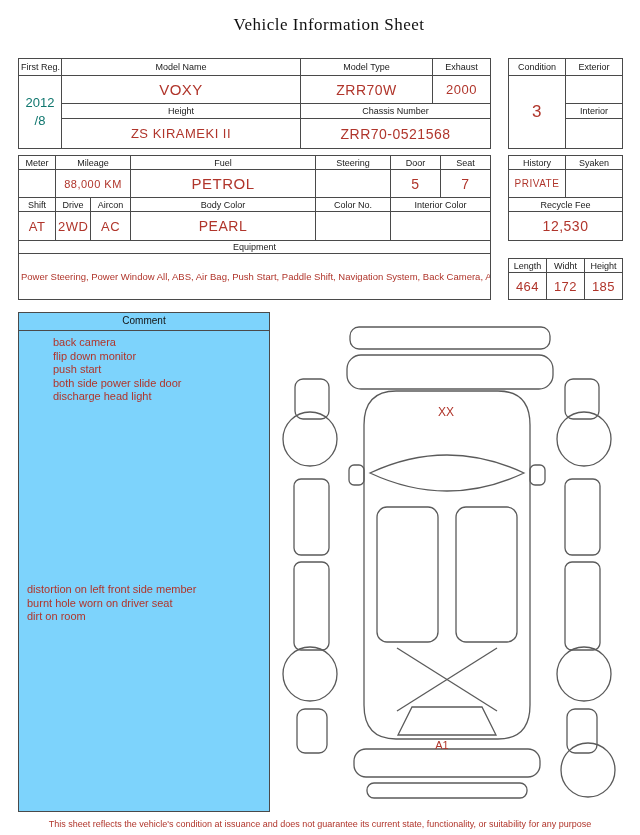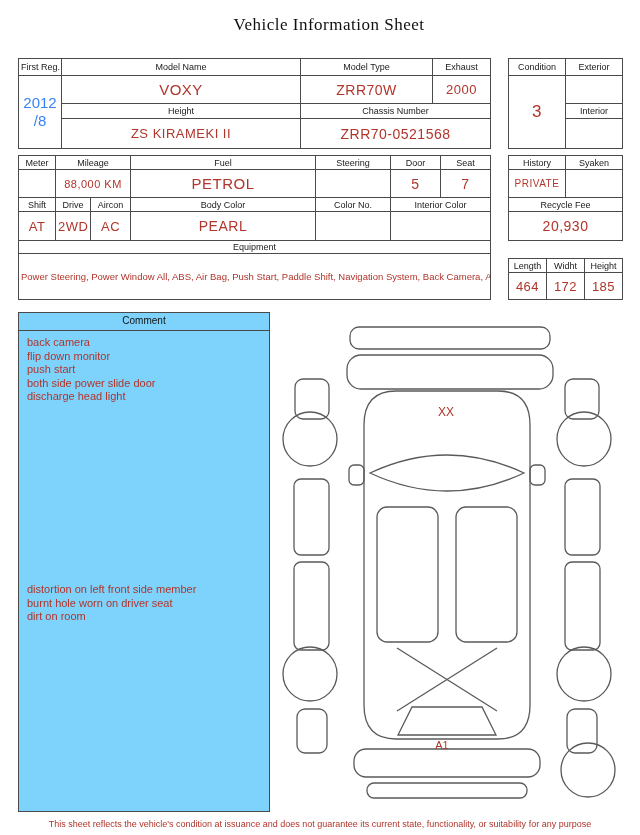--- a/index.html
+++ b/index.html
@@ -4,27 +4,27 @@
 <style>
   html,body{margin:0;padding:0;background:#fff;}
   #page{position:relative;width:640px;height:835px;background:#fff;font-family:"Liberation Sans",sans-serif;overflow:hidden;}
   .title{position:absolute;top:15px;left:0;width:100%;text-align:center;font-family:"Liberation Serif",serif;font-size:17px;color:#101010;letter-spacing:.5px;margin-left:9px;}
   table.sheet{position:absolute;border-collapse:collapse;table-layout:fixed;}
   table.sheet td{border:1px solid #4a4a4a;overflow:hidden;white-space:nowrap;padding:0 2px;vertical-align:middle;text-align:center;background:#fff;}
   .lbl{font-size:9px;color:#1a1a1a;}
   .val{color:#b0352b;letter-spacing:.5px;}
   .fs10{font-size:10px;} .fs11{font-size:11px;margin-top:24px;} .fs13{font-size:13px;}
   .fs14{font-size:14px;} .fs15{font-size:15px;} .fs17{font-size:17px;}
-  .firstreg{font-size:15px;color:#3b82f6;text-align:left;vertical-align:top;padding:3px 3px;line-height:18px;}
+  .firstreg{font-size:13px;color:#0f766e;text-align:left;vertical-align:top;padding:3px 3px;line-height:18px;}
   .equip{white-space:normal;word-break:break-all;text-align:left;vertical-align:top;font-size:9.5px;line-height:11px;padding:2px 4px;color:#b0352b;}
   #comment-panel{position:absolute;left:18px;top:312px;width:250px;height:498px;border:1px solid #4a4a4a;background:#7dd3fc;display:flex;flex-direction:column;}
   .panel-hdr{height:17px;line-height:16px;text-align:center;font-size:10px;color:#111;border-bottom:1px solid #4a4a4a;flex:none;}
   .special-hdr{border-top:1px solid #4a4a4a;}
   .panel-body{padding:5px 8px;color:#b0352b;font-size:11px;line-height:13.5px;flex:none;text-align:left;}
-  #comment-body{height:237px;}
+  #comment-body{height:237px;margin-left:26px;}
   #diagram{position:absolute;left:270px;top:315px;width:360px;height:492px;}
   .footer{position:absolute;left:0;top:819px;width:100%;text-align:center;font-size:9px;color:#b0352b;}
   .ln{fill:none;stroke:#5a5a5a;stroke-width:1.3;}
   .mark{font-family:"Liberation Sans",sans-serif;fill:#b0352b;}
 </style>
 </head>
 <body>
 
 <div id="page">
 
@@ -152,21 +152,21 @@
       <td class="lbl" colspan="2">Syaken</td>
     </tr>
     <tr style="height:28px">
       <td class="val fs10" colspan="2">PRIVATE</td>
       <td colspan="2"></td>
     </tr>
     <tr style="height:14px">
       <td class="lbl" colspan="4">Recycle Fee</td>
     </tr>
     <tr style="height:29px">
-      <td class="val fs14" colspan="4">20,930</td>
+      <td class="val fs14" colspan="4">12,530</td>
     </tr>
   </tbody>
     </table>
 
   <table class="sheet" style="left:508px;top:258px;width:114px;">
     <colgroup>
         <col style="width:38px">
         <col style="width:38px">
         <col style="width:38px">
       </colgroup>

